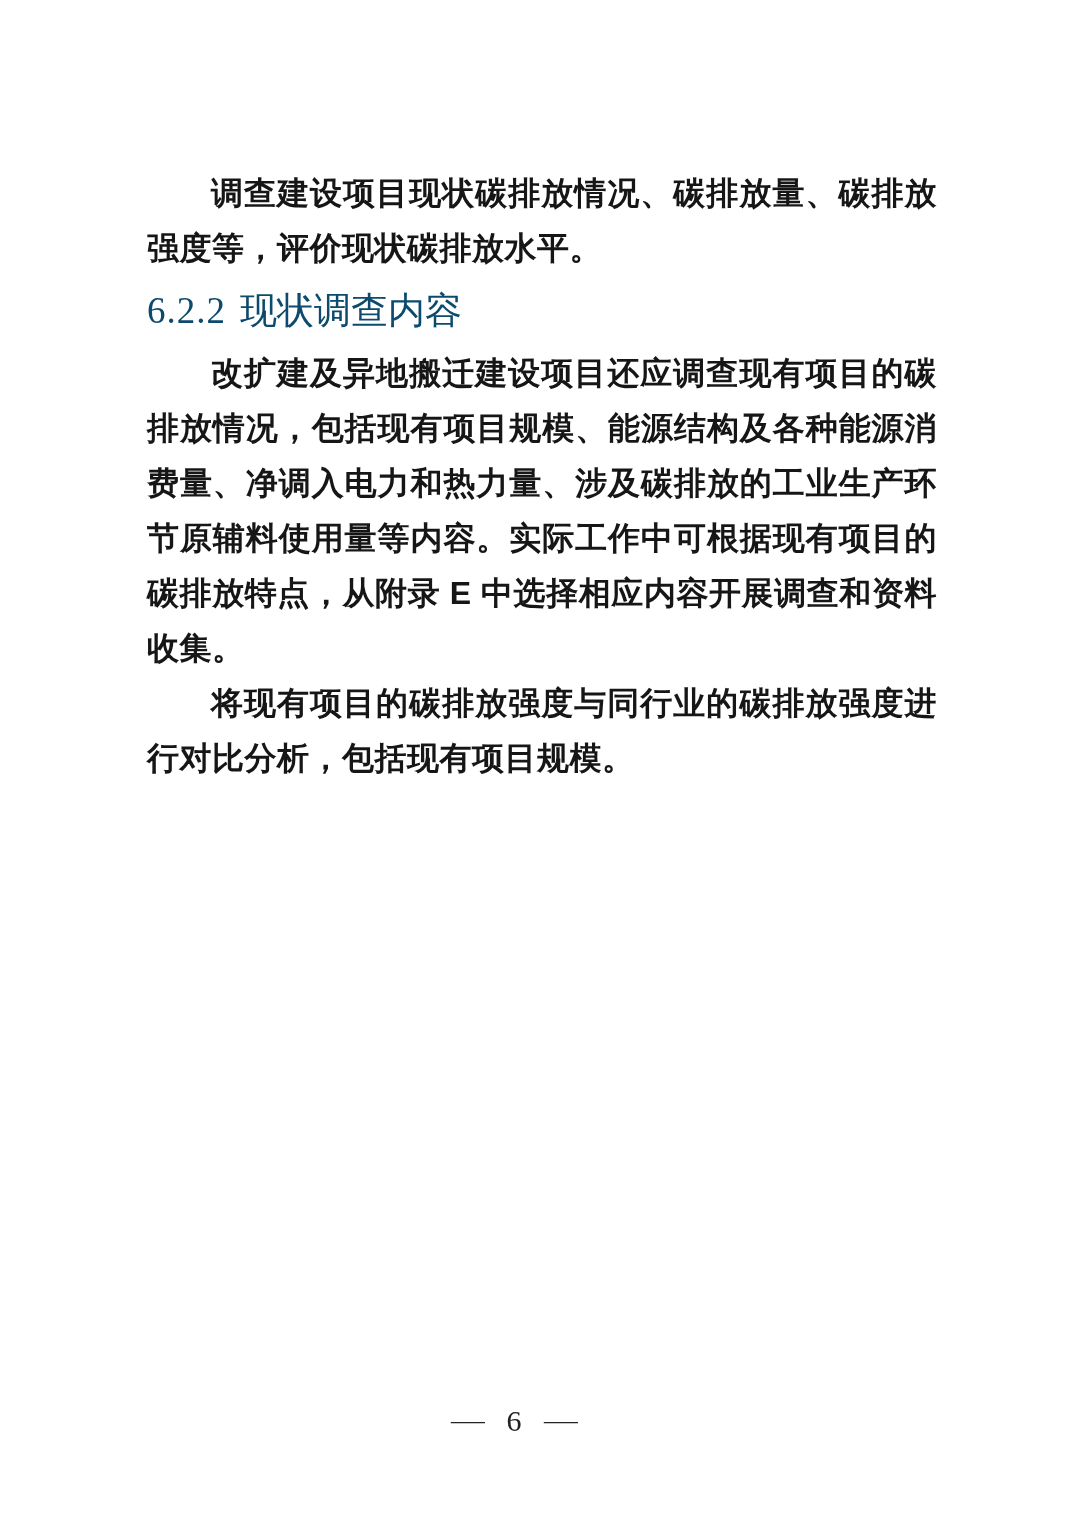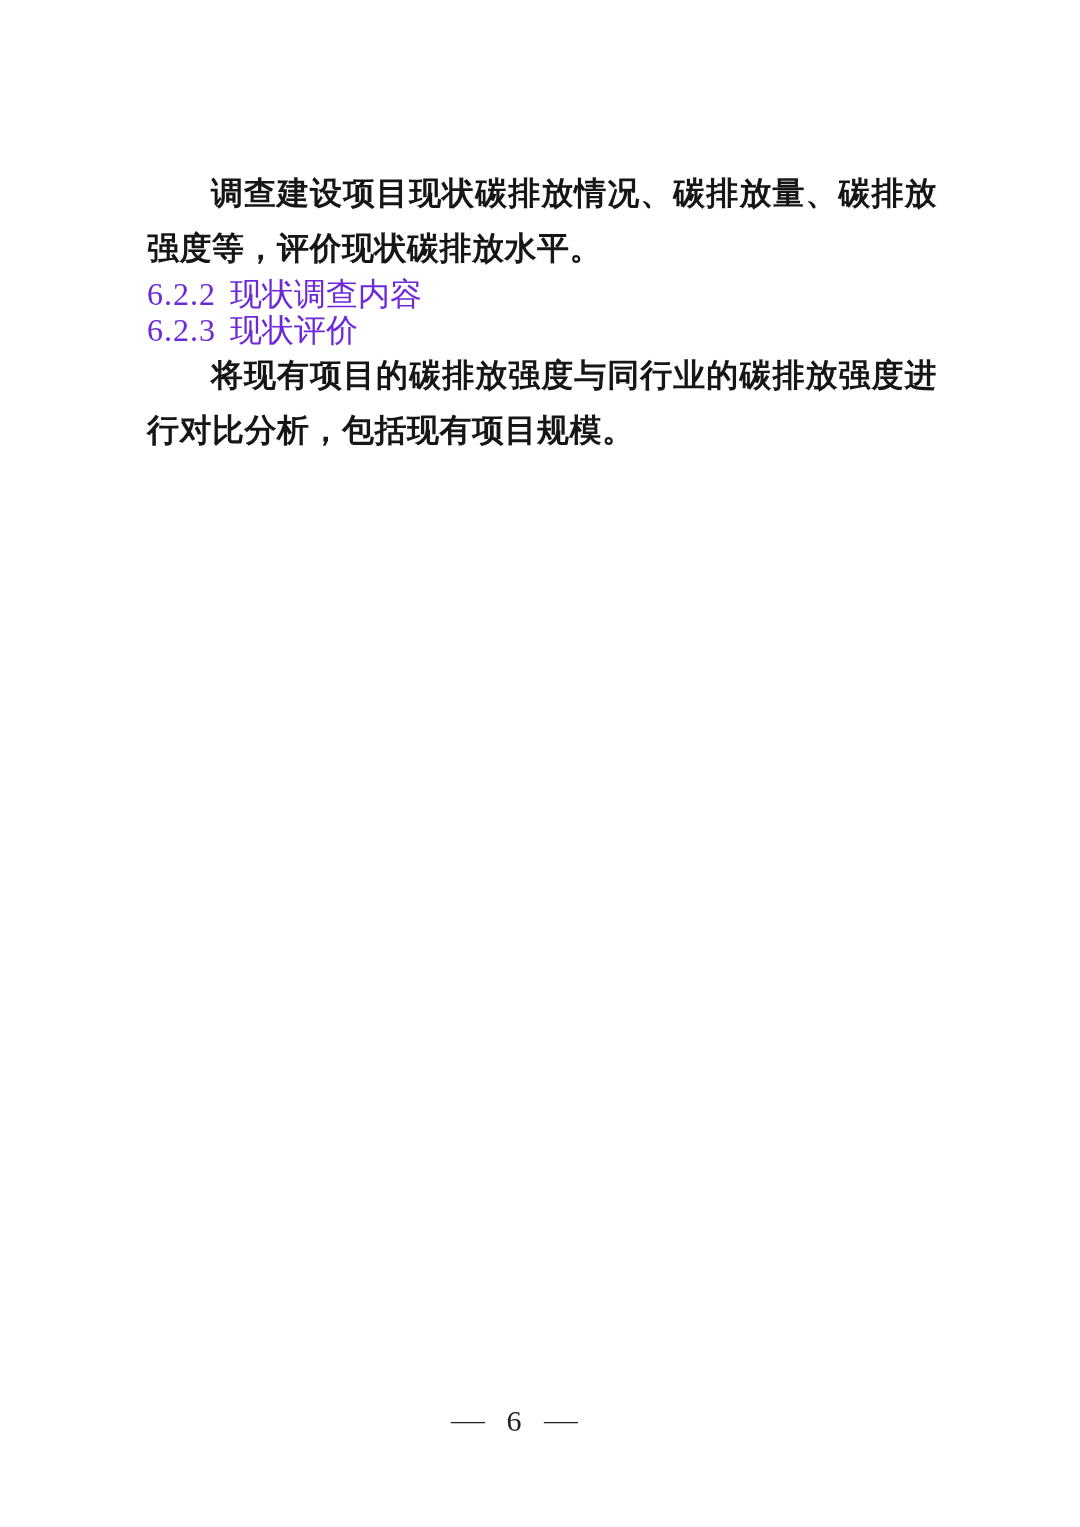--- a/index.html
+++ b/index.html
@@ -29,24 +29,24 @@
     line-height: 55px;
     font-weight: 600;
     text-align: justify;
     text-align-last: left;
     text-indent: 2em;
     letter-spacing: 0.5px;
     color: #161616;
   }
   .heading {
     margin: 0;
-    font-size: 32px;
-    line-height: 36px;
+    font-size: 37px;
+    line-height: 70px;
     font-weight: 500;
-    color: #6d28d9;
+    color: #0c4a6e;
     white-space: nowrap;
   }
   .heading .num {
     font-family: "Liberation Serif", serif;
     font-weight: 400;
     letter-spacing: 1px;
     margin-right: 14px;
   }
   .footer {
     position: absolute;
@@ -72,25 +72,23 @@
 <div class="page">
   <main class="content">
 
     <p class="para">调查建设项目现状碳排放情况、碳排放量、碳排放强度等，评价现状碳排放水平。</p>
 
     <h3 class="heading">
       <span class="num">6.2.2</span><span>现状调查内容</span>
     </h3>
 
 
+    <p class="para">改扩建及异地搬迁建设项目还应调查现有项目的碳排放情况，包括现有项目规模、能源结构及各种能源消费量、净调入电力和热力量、涉及碳排放的工业生产环节原辅料使用量等内容。实际工作中可根据现有项目的碳排放特点，从附录 E 中选择相应内容开展调查和资料收集。</p>
 
 
-    <h3 class="heading">
-      <span class="num">6.2.3</span><span>现状评价</span>
-    </h3>
 
     <p class="para">将现有项目的碳排放强度与同行业的碳排放强度进行对比分析，包括现有项目规模。</p>
 
   </main>
 
   <footer class="footer">
     <span class="dash">—</span>
     <span class="num">6</span>
     <span class="dash">—</span>
   </footer>

